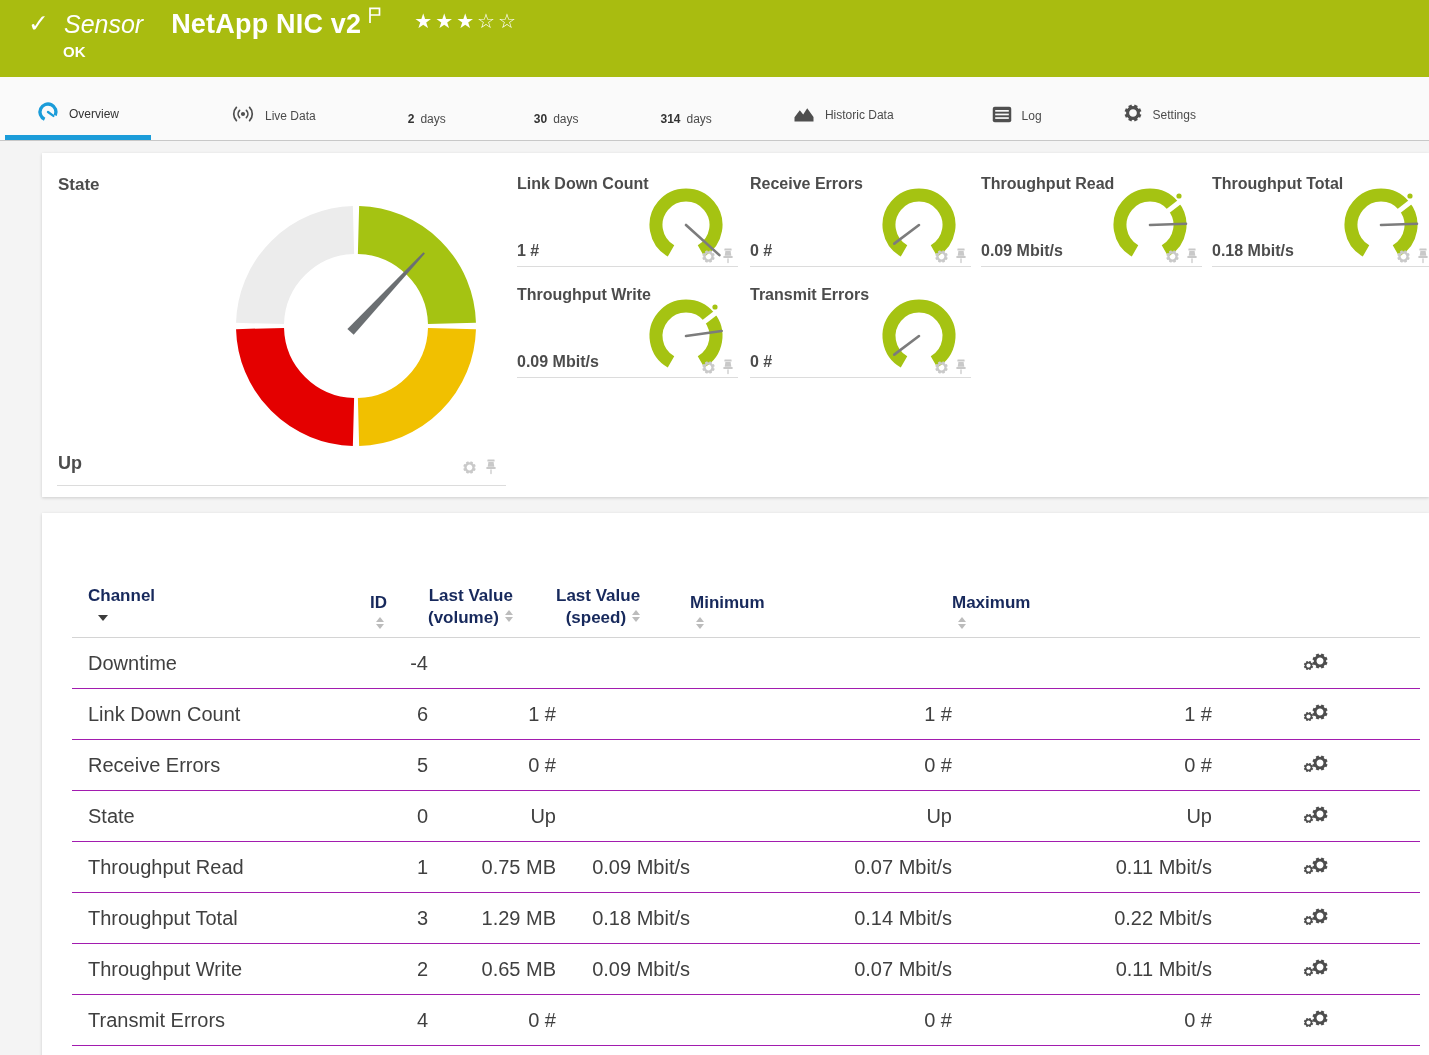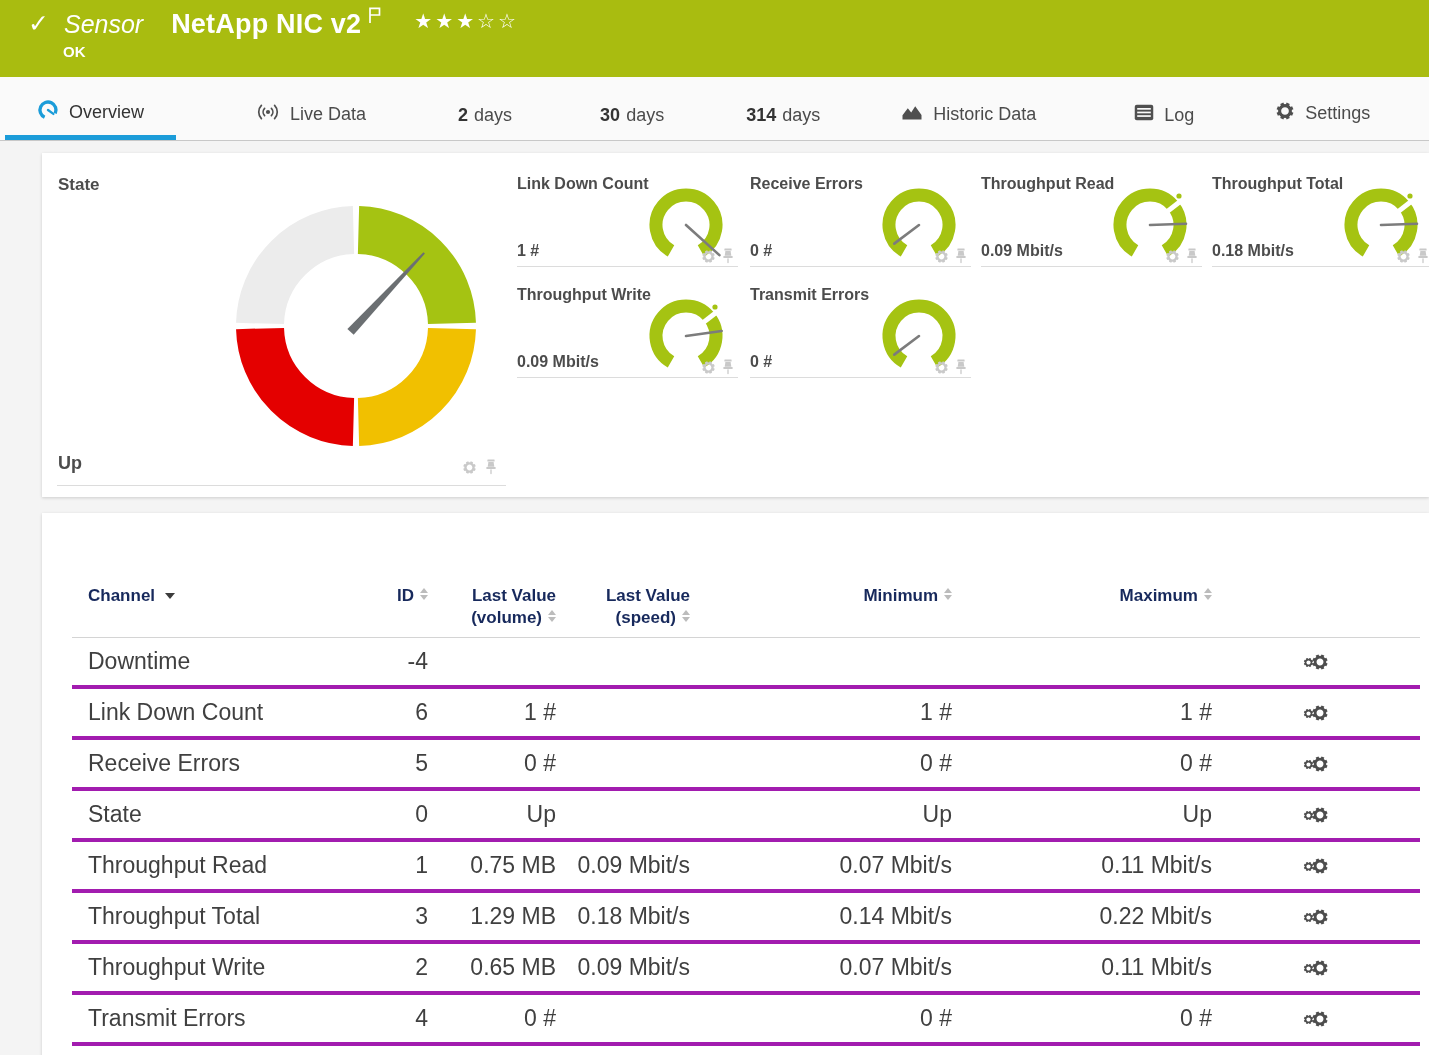--- a/index.html
+++ b/index.html
@@ -14,21 +14,21 @@
   .sensor-title { font-weight:bold; font-size:27px; line-height:30px; margin-left:28px; letter-spacing:.2px; }
   .flag-icon { margin-left:7px; margin-top:-2px; }
   .stars { margin-left:32px; font-size:20px; letter-spacing:3px; margin-top:0;
            font-family:"DejaVu Sans",sans-serif; cursor:pointer; }
   .status-ok { position:absolute; left:63px; top:43px; font-size:15px; font-weight:bold; }
 
   
   .tabbar { height:64px; background:#fafafa; border-bottom:1px solid #c8c8c8;
             display:flex; align-items:flex-end; }
   .tab { display:flex; align-items:center; gap:10px; padding:0 32px 14px 32px;
-         font-size:18px; color:#4b4b4b; position:relative; cursor:pointer; white-space:nowrap; }
+         font-size:12px; color:#4b4b4b; position:relative; cursor:pointer; white-space:nowrap; }
   .tab .num { font-weight:bold; color:#333; margin-right:-4px; }
   .tab.active { color:#333; }
   .tab.active::after { content:""; position:absolute; left:0; right:0; bottom:0; height:5px; background:#1b9cd9; }
   .tab svg, .tab .tab-glyph { flex:none; }
 
   
   .card { position:relative; background:#fff; box-shadow:0 1px 3px rgba(0,0,0,.16); }
   .overview-card { margin:12px 0 16px 42px; width:1387px; height:344px; overflow:hidden; }
   .table-card { margin-left:42px; width:1387px; height:560px; padding-left:30px; overflow:hidden; }
 
@@ -43,25 +43,25 @@
   .mini svg.g  { position:absolute; right:4px; top:8px; }
   .mini .value { position:absolute; left:0; bottom:6px; font-size:16px; font-weight:bold; color:#4c4c4c; }
   .mini .icons { position:absolute; right:4px; bottom:2px; display:flex; gap:6px; align-items:center; }
   .icons svg, .state-icons svg { cursor:pointer; }
 
   
   .tbl { width:1348px; }
   .thead, .trow { display:grid; grid-template-columns:298px 58px 128px 134px 262px 260px 1fr; }
   .thead { padding-top:72px; padding-bottom:8px; border-bottom:1px solid #d4d4d4; }
   .th { font-size:17px; font-weight:bold; color:#17295c; display:flex; align-items:flex-start;
-        justify-content:flex-end; line-height:22px; cursor:pointer; }
+        justify-content:flex-end; line-height:22px; cursor:pointer;flex-direction:column; }
   .th.left { justify-content:flex-start; padding-left:16px; }
   .th .two { text-align:right; }
   .th .two .l2 { display:flex; justify-content:flex-end; align-items:flex-start; }
-  .trow { height:51px; align-items:center; border-bottom:4px solid #a21caf; font-size:23px; color:#404040; }
+  .trow { height:51px; align-items:center; border-bottom:1px solid #a21caf; font-size:20px; color:#404040; }
   .td { text-align:right; }
   .td.left { text-align:left; padding-left:16px; }
   .td.actions { display:flex; justify-content:center; }
 
   .sorts { display:inline-flex; flex-direction:column; gap:2px; margin-left:6px; margin-top:3px; }
   .sorts i { width:0; height:0; border-left:4px solid transparent; border-right:4px solid transparent; }
   .sorts .up { border-bottom:5px solid #bcbcbc; }
   .sorts .dn { border-top:5px solid #bcbcbc; }
   .tri-down { width:0; height:0; border-left:5px solid transparent; border-right:5px solid transparent;
               border-top:6px solid #3c3c3c; margin-left:10px; margin-top:8px; }

